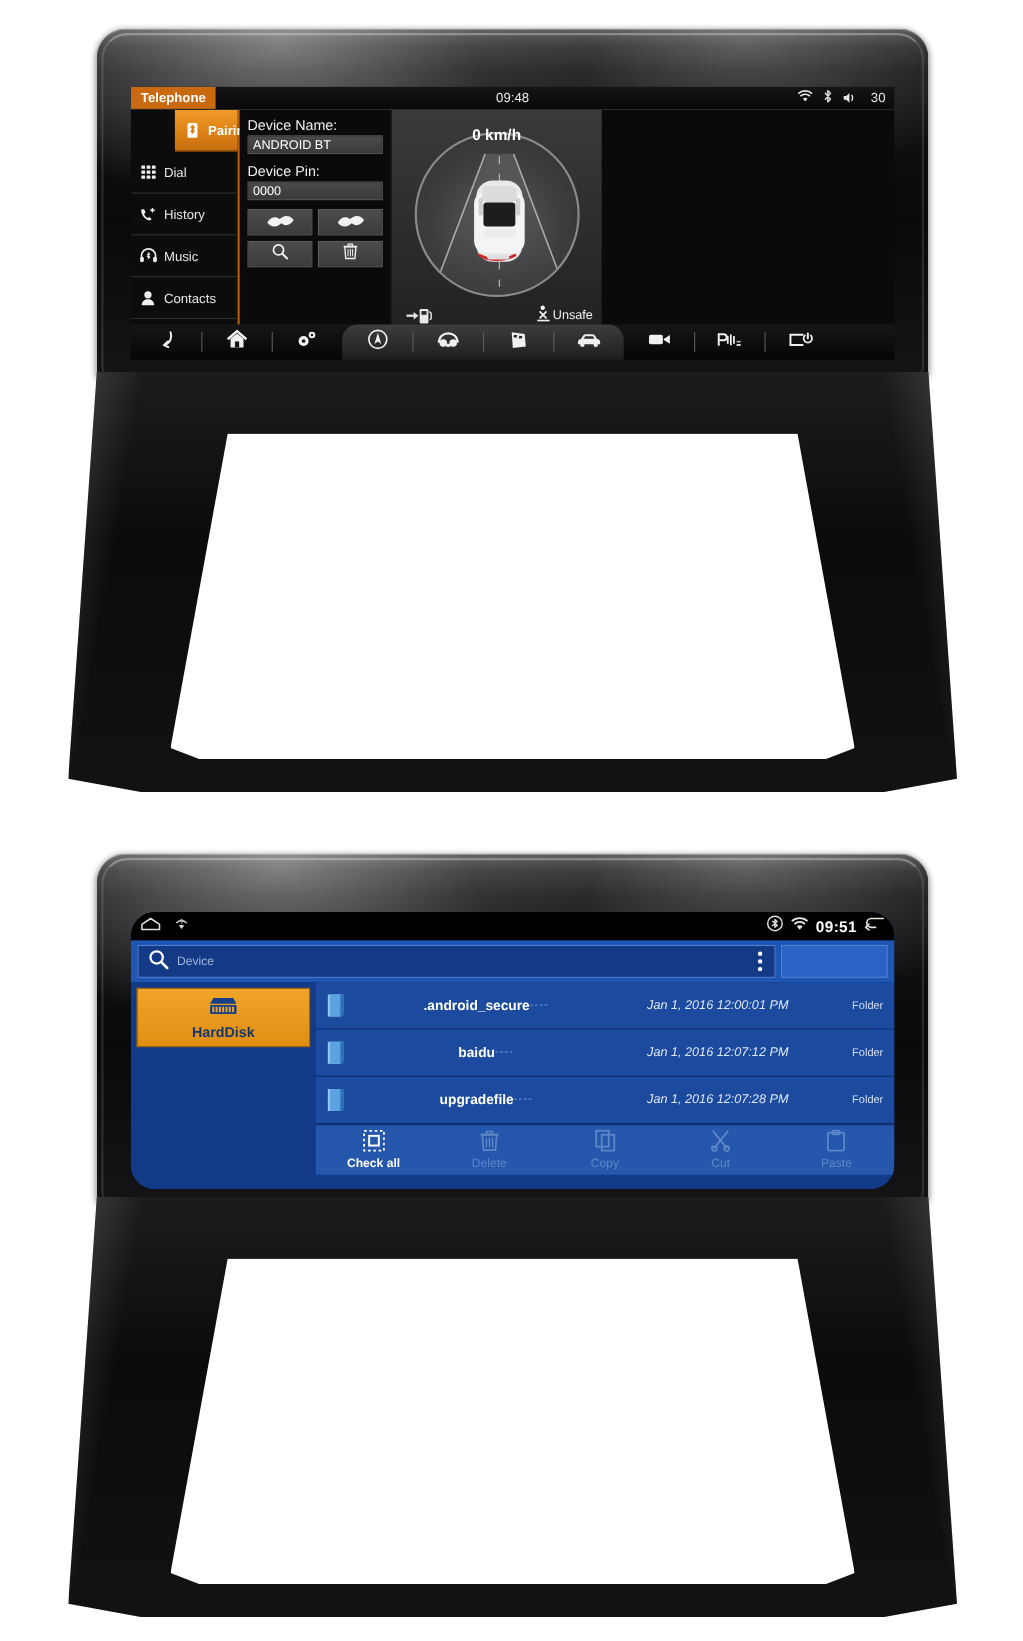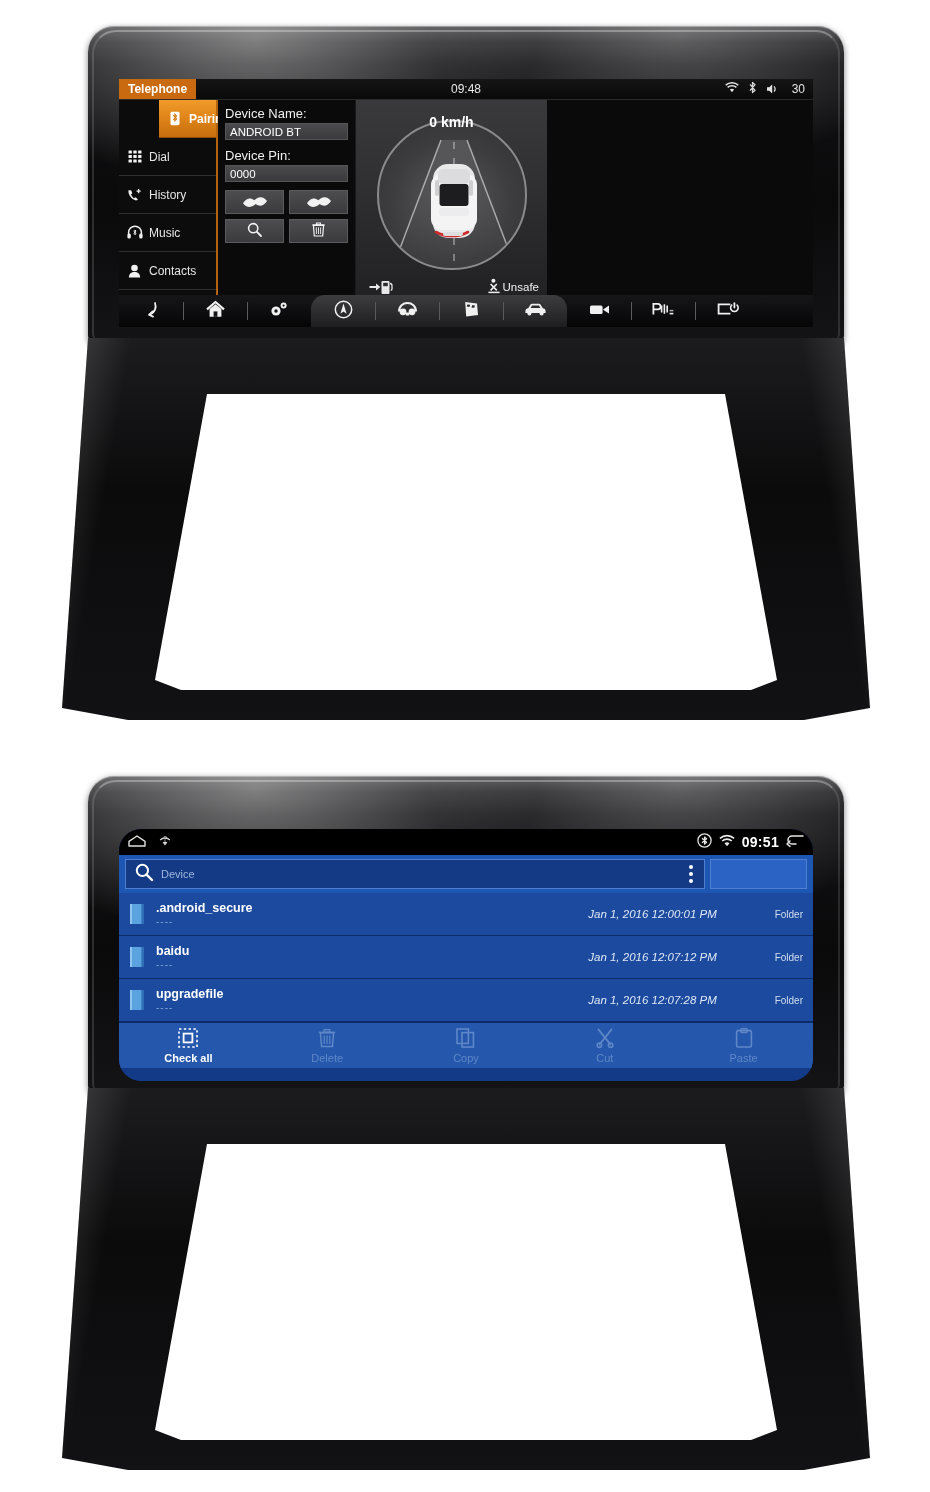--- a/index.html
+++ b/index.html
@@ -182,21 +182,21 @@
     display:flex; flex-direction:column; align-items:center; justify-content:center; gap:2px;
   }
   .s2-drive-label { color:#13366f; font-size:13px; font-weight:bold; }
 
   .s2-list { flex:1; display:flex; flex-direction:column; }
   .s2-row {
     height:43px; display:flex; align-items:center; padding:0 10px 0 7px;
     border-bottom:1px solid #0d2c69; background:#1b4a9e;
   }
   .s2-row-icon { flex:0 0 24px; display:flex; align-items:center; justify-content:center; }
-  .s2-row-text { flex:1; padding-left:6px; display:flex; flex-direction:column; justify-content:center; }
+  .s2-row-text { flex:1; padding-left:6px; display:flex; flex-direction:row; justify-content:center; }
   .s2-row-name { color:#ffffff; font-size:12.5px; font-weight:bold; }
   .s2-row-sub { color:#7fa2d8; font-size:10px; letter-spacing:1px; margin-top:1px; }
   .s2-row-date { color:#dfe8f7; font-size:11.5px; font-style:italic; width:185px; text-align:center; }
   .s2-row-type { color:#d3deef; font-size:10px; width:58px; text-align:right; }
 
   .s2-toolbar {
     height:46px; display:flex; align-items:stretch; background:#2558ad;
     border-top:1px solid #0d2c69;
   }
   .s2-tool {
@@ -585,20 +585,40 @@
             <i></i>
             <i></i>
             <i></i>
           </span>
       </div>
       <div class="s2-searchpad"></div>
     </div>
 
     <div class="s2-body">
 
+      <div class="s2-side">
+        <div class="s2-drive">
+          <span>
+            <svg width="30" height="19" viewBox="0 0 30 19">
+                <path d="M6 2.2 H24 L27 7.6 H3 Z" fill="#153f86"></path>
+                <rect x="3" y="8.6" width="24" height="8.2" rx="1" fill="#153f86"></rect>
+                <g fill="#f0a428">
+                  <rect x="5" y="10.2" width="1.8" height="5"></rect>
+                  <rect x="8" y="10.2" width="1.8" height="5"></rect>
+                  <rect x="11" y="10.2" width="1.8" height="5"></rect>
+                  <rect x="14" y="10.2" width="1.8" height="5"></rect>
+                  <rect x="17" y="10.2" width="1.8" height="5"></rect>
+                  <rect x="20" y="10.2" width="1.8" height="5"></rect>
+                  <rect x="23" y="10.2" width="1.8" height="5"></rect>
+                </g>
+              </svg>
+          </span>
+          <span class="s2-drive-label">HardDisk</span>
+        </div>
+      </div>
 
       <div class="s2-list">
 
         <div class="s2-row">
           <span class="s2-row-icon">
             <svg width="20" height="22" viewBox="0 0 20 22">
                 <path d="M2 1 H16 V19 L13.4 21 H2 Z" fill="#8fc4ef"></path>
                 <path d="M4 1 H16 V19 L13.4 21 H4 Z" fill="#5ba3e0"></path>
                 <rect x="13.4" y="1" width="2.6" height="20" fill="#2f6fb5"></rect>
               </svg>

